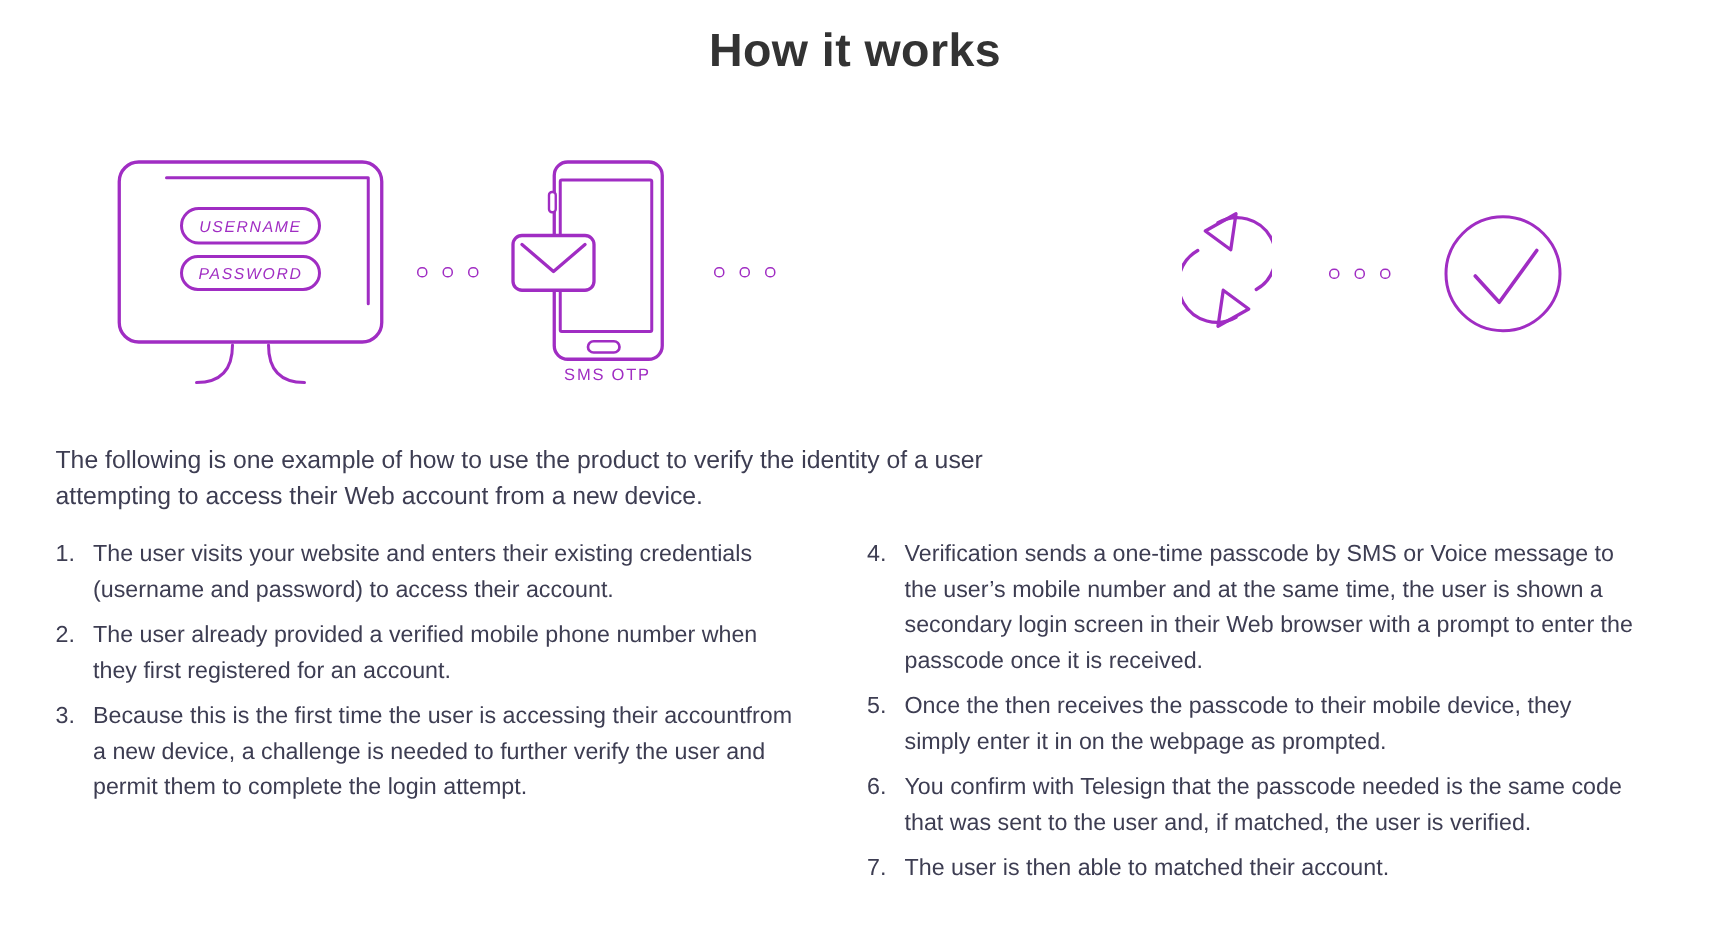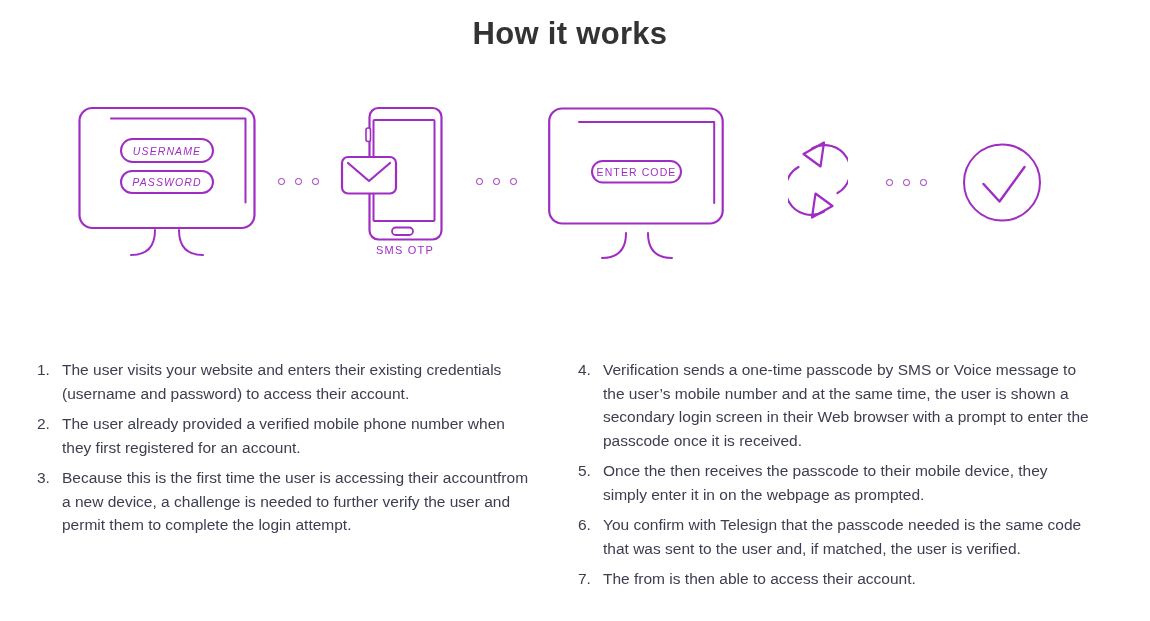--- a/index.html
+++ b/index.html
@@ -100,32 +100,20 @@
     </svg>
   </div>
   <div class="sms-caption">SMS OTP</div>
 
   <div class="dots" id="dots2">
     <i></i>
       <i></i>
       <i></i>
   </div>
 
-  <div class="illus" id="monitor2">
-    <svg width="176" height="156" viewBox="0 0 176 156" fill="none" stroke="currentColor">
-      <rect x="1.2" y="2.5" width="173.5" height="115" rx="13" stroke-width="2.2"></rect>
-      <path d="M31,16 H166.2 V97" stroke-width="2" stroke-linecap="round" stroke-linejoin="round"></path>
-      <g>
-        <rect x="44" y="55" width="89" height="21.5" rx="10.7" stroke-width="2"></rect>
-        <text class="pill-text" x="88.5" y="69.5" text-anchor="middle" stroke="none">ENTER CODE</text>
-      </g>
-      <path d="M78,127 Q78,152 54,152" stroke-width="2" stroke-linecap="round"></path>
-      <path d="M100,127 Q100,152 124,152" stroke-width="2" stroke-linecap="round"></path>
-    </svg>
-  </div>
 
   <div class="illus" id="sync">
     <svg width="60" height="80" viewBox="0 0 60 80" fill="none" stroke="currentColor" stroke-width="2.2" stroke-linejoin="round" stroke-linecap="round">
       <path d="M24,8.5 A23.5,23.5 0 0 1 49.5,53"></path>
       <path d="M15.5,14 L36,2.5 L32.5,26.5 Z"></path>
       <path d="M36,71.5 A23.5,23.5 0 0 1 10.5,27"></path>
       <path d="M44.5,66 L24,77.5 L27.5,53.5 Z"></path>
     </svg>
   </div>
 
@@ -135,20 +123,21 @@
       <i></i>
   </div>
 
   <div class="illus" id="check">
     <svg width="80" height="82" viewBox="0 0 80 82" fill="none" stroke="currentColor">
       <circle cx="40" cy="41.5" r="38" stroke-width="2"></circle>
       <path d="M21.5,43 L37.5,60.5 L62.5,26" stroke-width="2.4" stroke-linecap="round" stroke-linejoin="round"></path>
     </svg>
   </div>
 
+  <p class="intro">The following is one example of how to use the product to verify the identity of a user attempting to access their Web account from a new device.</p>
 
   <div class="steps-col" id="col-left">
     <div class="step">
       <span class="num">1.</span>
       <span class="txt">The user visits your website and enters their existing credentials (username and password) to access their account.</span>
     </div>
     <div class="step">
       <span class="num">2.</span>
       <span class="txt">The user already provided a verified mobile phone number when they first registered for an account.</span>
     </div>
@@ -166,17 +155,17 @@
     <div class="step">
       <span class="num">5.</span>
       <span class="txt">Once the then receives the passcode to their mobile device, they simply enter it in on the webpage as prompted.</span>
     </div>
     <div class="step">
       <span class="num">6.</span>
       <span class="txt">You confirm with Telesign that the passcode needed is the same code that was sent to the user and, if matched, the user is verified.</span>
     </div>
     <div class="step">
       <span class="num">7.</span>
-      <span class="txt">The from is then able to access their account.</span>
+      <span class="txt">The user is then able to matched their account.</span>
     </div>
   </div>
 
 </div>
 
 </body></html>

